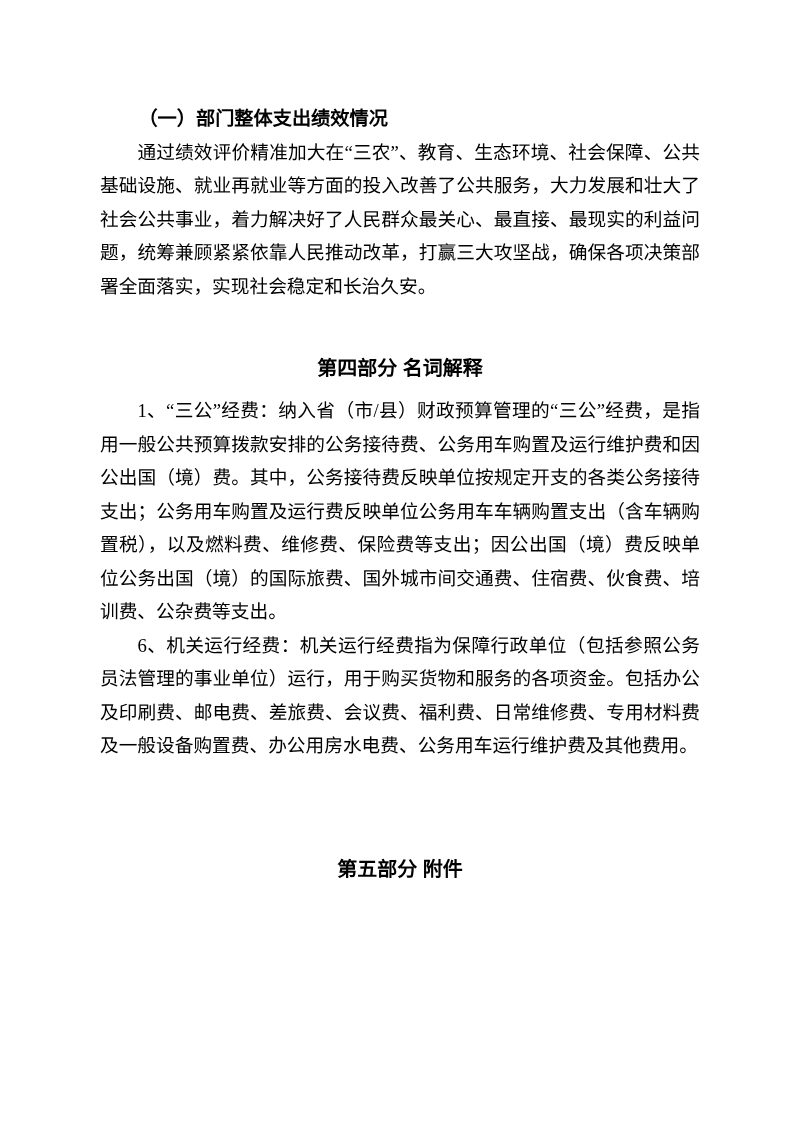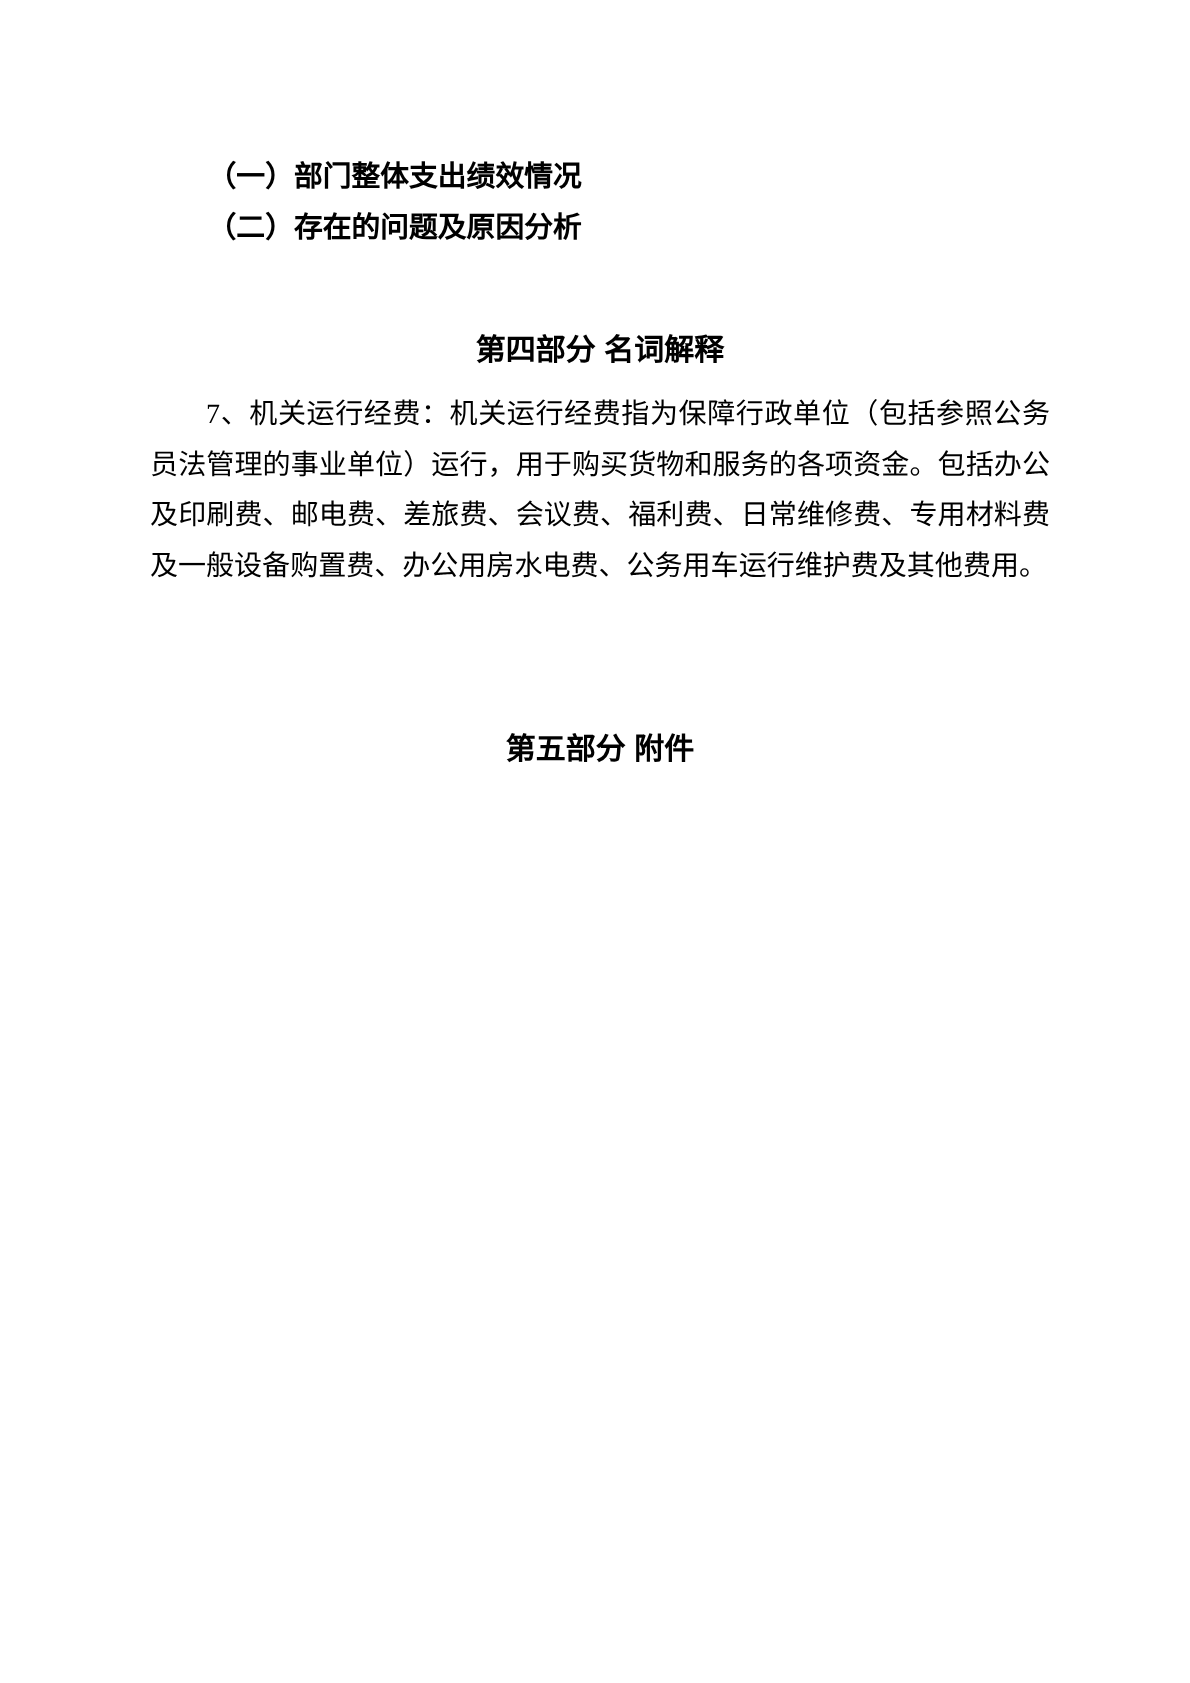--- a/index.html
+++ b/index.html
@@ -52,18 +52,19 @@
     margin-top: 86px;
     margin-bottom: 0;
   }
 </style>
 </head>
 <body>
 
 <div class="page">
   <div class="content">
       <div class="sub-heading">（一）部门整体支出绩效情况</div>
-      <div class="sub-heading">（二）存在的问题及原因分析</div>
+      <div class="para">通过绩效评价精准加大在“三农”、教育、生态环境、社会保障、公共基础设施、就业再就业等方面的投入改善了公共服务，大力发展和壮大了社会公共事业，着力解决好了人民群众最关心、最直接、最现实的利益问题，统筹兼顾紧紧依靠人民推动改革，打赢三大攻坚战，确保各项决策部署全面落实，实现社会稳定和长治久安。</div>
       <div class="part-heading">第四部分 名词解释</div>
-      <div class="para">7、机关运行经费：机关运行经费指为保障行政单位（包括参照公务员法管理的事业单位）运行，用于购买货物和服务的各项资金。包括办公及印刷费、邮电费、差旅费、会议费、福利费、日常维修费、专用材料费及一般设备购置费、办公用房水电费、公务用车运行维护费及其他费用。</div>
+      <div class="para">1、“三公”经费：纳入省（市/县）财政预算管理的“三公”经费，是指用一般公共预算拨款安排的公务接待费、公务用车购置及运行维护费和因公出国（境）费。其中，公务接待费反映单位按规定开支的各类公务接待支出；公务用车购置及运行费反映单位公务用车车辆购置支出（含车辆购置税），以及燃料费、维修费、保险费等支出；因公出国（境）费反映单位公务出国（境）的国际旅费、国外城市间交通费、住宿费、伙食费、培训费、公杂费等支出。</div>
+      <div class="para">6、机关运行经费：机关运行经费指为保障行政单位（包括参照公务员法管理的事业单位）运行，用于购买货物和服务的各项资金。包括办公及印刷费、邮电费、差旅费、会议费、福利费、日常维修费、专用材料费及一般设备购置费、办公用房水电费、公务用车运行维护费及其他费用。</div>
       <div class="part-heading last">第五部分 附件</div>
     </div>
 </div>
 
 </body></html>

